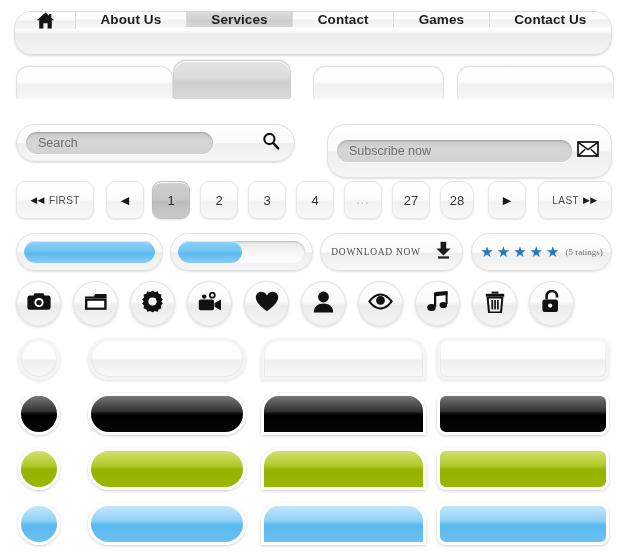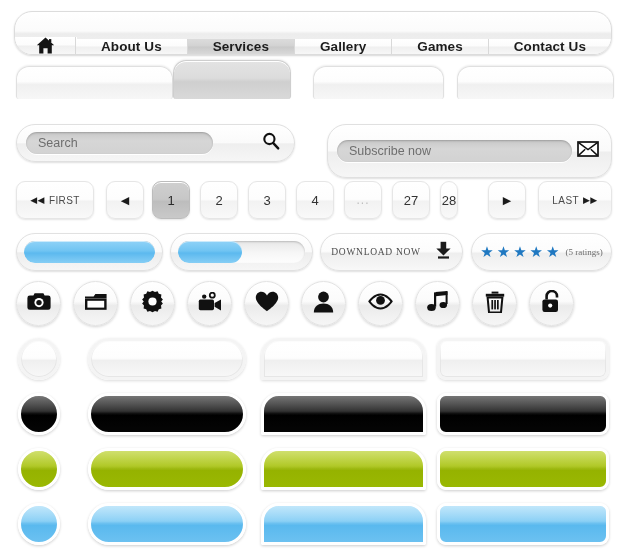--- a/index.html
+++ b/index.html
@@ -20,21 +20,21 @@
     height: 558px;
   }
 
   
   .navbar {
     position: absolute;
     left: 14px; top: 11px;
     width: 598px; height: 44px;
     border-radius: 18px;
     display: flex;
-    align-items: flex-end;
+    align-items: flex-start;
     overflow: hidden;
     background: linear-gradient(#ffffff 0%, #fbfbfb 45%, #ececec 52%, #f4f4f4 100%);
     border: 1px solid #dcdcdc;
     box-shadow: 0 1px 2px rgba(0,0,0,.16), inset 0 1px 0 #fff;
     box-sizing: border-box;
   }
   .nav-item {
     flex: 1 1 auto;
     display: flex;
     align-items: center;
@@ -256,21 +256,21 @@
         </svg>
       </span>
     </div>
     <div class="nav-item">
       <span>About Us</span>
     </div>
     <div class="nav-item active">
       <span>Services</span>
     </div>
     <div class="nav-item">
-      <span>Gallery</span>
+      <span>Contact</span>
     </div>
     <div class="nav-item">
       <span>Games</span>
     </div>
     <div class="nav-item">
       <span>Contact Us</span>
     </div>
   </div>
 
   <div class="tabrow">
@@ -328,21 +328,21 @@
     </div>
     <div class="pg" style="left:296px; width:38px;">
       <span>4</span>
     </div>
     <div class="pg" style="left:344px; width:38px;">
       <span class="dots">...</span>
     </div>
     <div class="pg" style="left:392px; width:38px;">
       <span>27</span>
     </div>
-    <div class="pg" style="left:440px; width:18px;border-radius:13px;">
+    <div class="pg" style="left:440px; width:34px;border-radius:13px;">
       <span>28</span>
     </div>
     <div class="pg" style="left:488px; width:38px;">
       <span class="arrow">▶</span>
     </div>
     <div class="pg wordbtn" style="left:538px; width:74px;">
       <span>LAST</span>
       <span class="dbl">▶▶</span>
     </div>
   </div>

